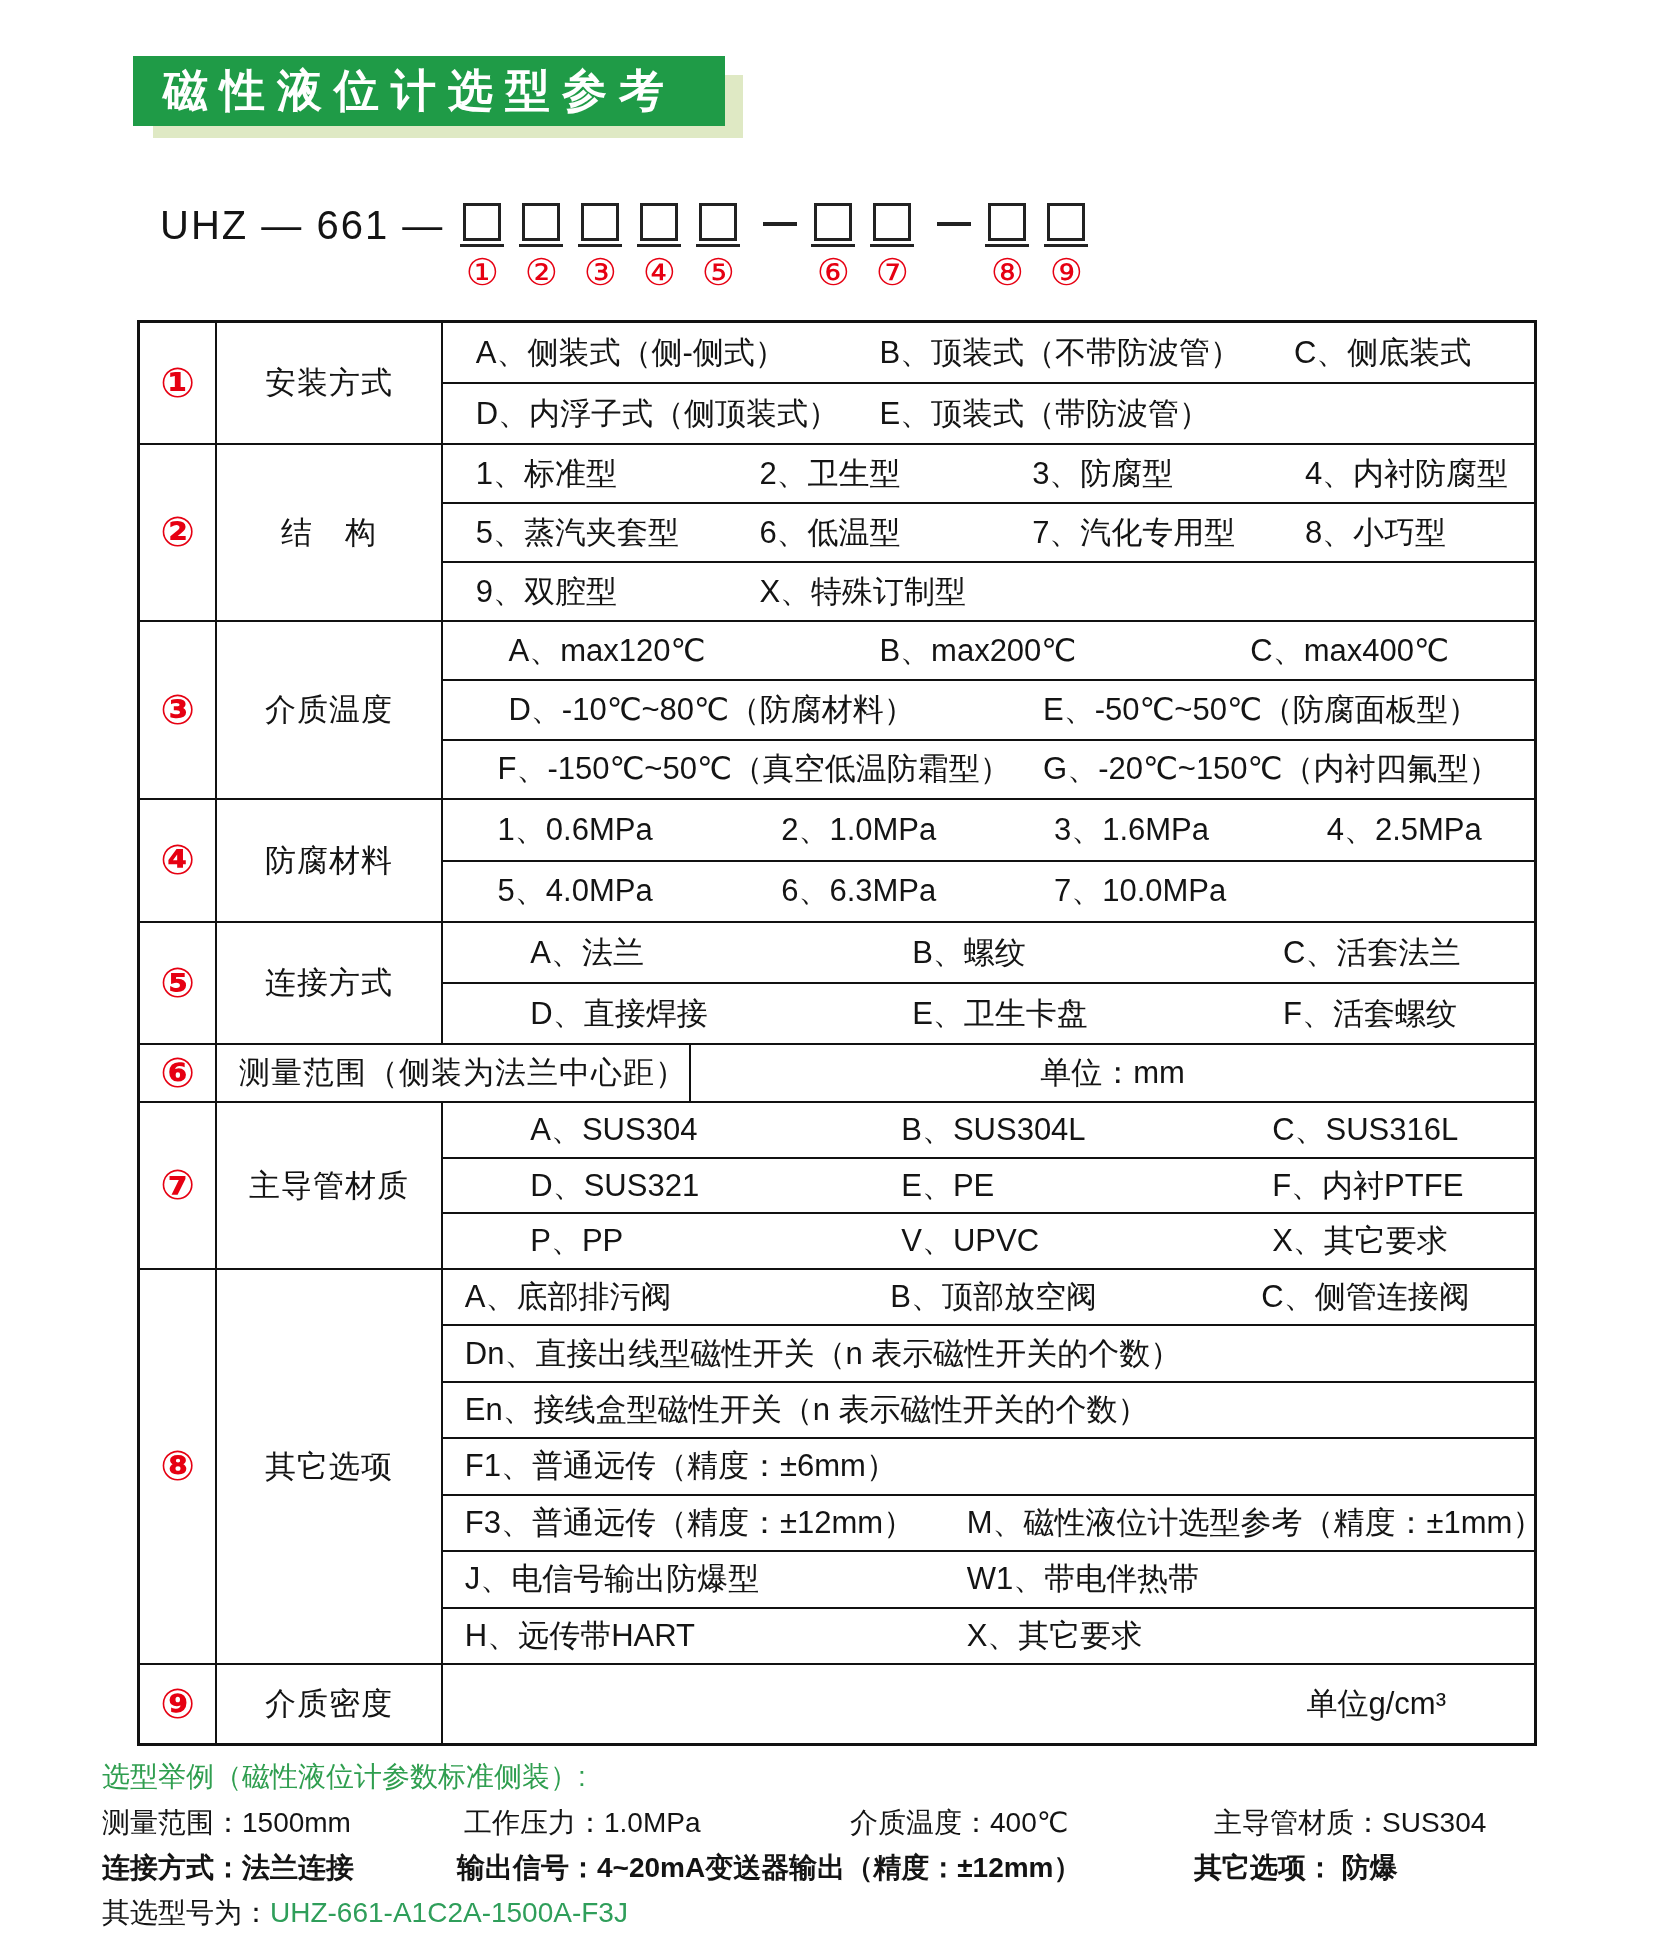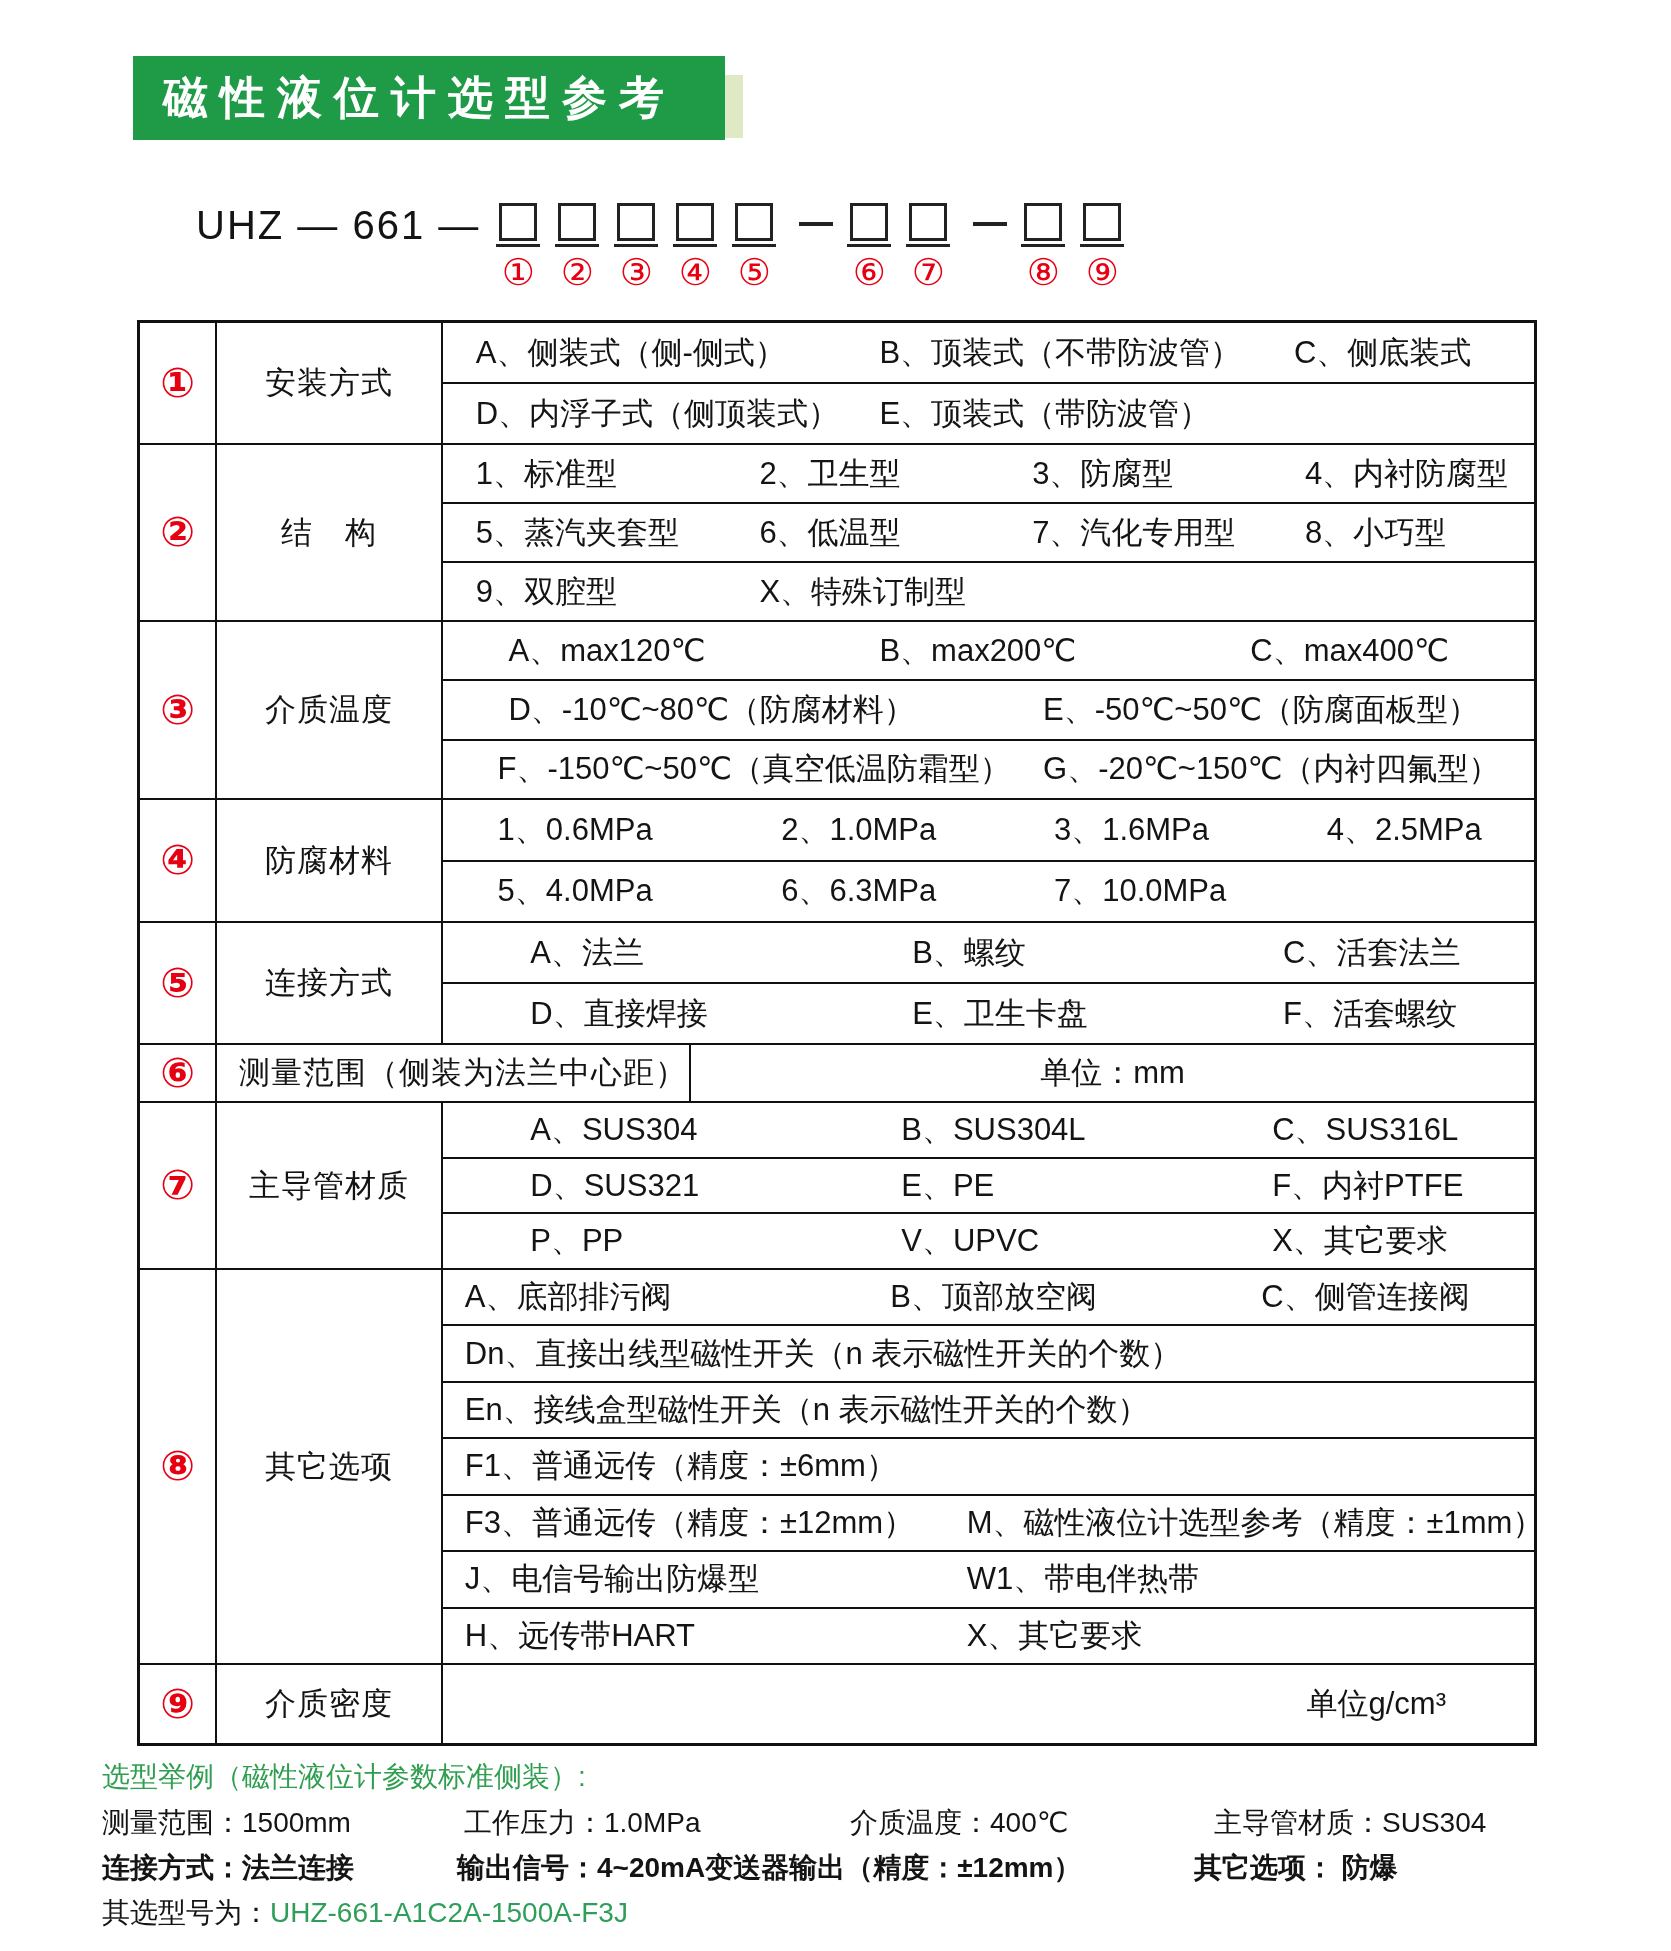--- a/index.html
+++ b/index.html
@@ -3,25 +3,25 @@
 <meta charset="utf-8">
 <style>
   html,body{margin:0;padding:0;}
   body{
     width:1671px;height:1951px;position:relative;background:#ffffff;
     font-family:"Liberation Sans","DejaVu Sans",sans-serif;color:#141414;
     overflow:hidden;
   }
   
   .banner-shadow{position:absolute;left:153px;top:75px;width:590px;height:63px;background:#dfe9c4;}
-  .banner{position:absolute;left:133px;top:56px;width:592px;height:84px;background:#1f9b47;
+  .banner{position:absolute;left:133px;top:56px;width:592px;height:70px;background:#1f9b47;
     display:flex;align-items:center;padding-left:30px;box-sizing:border-box;}
   .banner-title{color:#ffffff;font-size:45px;font-weight:bold;letter-spacing:12px;white-space:nowrap;}
   
-  .model-row{position:absolute;left:160px;top:203px;display:flex;align-items:flex-start;margin-left:36px;}
+  .model-row{position:absolute;left:160px;top:203px;display:flex;align-items:flex-start;}
   .m-prefix{font-size:40px;line-height:44px;letter-spacing:2px;margin-right:16px;white-space:nowrap;}
   .box-col{display:flex;flex-direction:column;align-items:center;margin-right:15px;}
   .m-box{width:38px;height:38px;border:3px solid #222;box-sizing:border-box;background:#fff;}
   .m-underline{width:44px;height:3px;background:#222;margin-top:3px;}
   .m-digit{margin-top:7px;font-size:37px;line-height:38px;color:#e60012;}
   .m-dash{width:34px;height:4px;background:#222;margin:19px 14px 0 8px;}
   
   .spec-table{position:absolute;left:137px;top:320px;width:1400px;border:3px solid #111;box-sizing:border-box;background:#fff;}
   .t-row{display:flex;box-sizing:border-box;}
   .t-row + .t-row{border-top:2px solid #111;}

